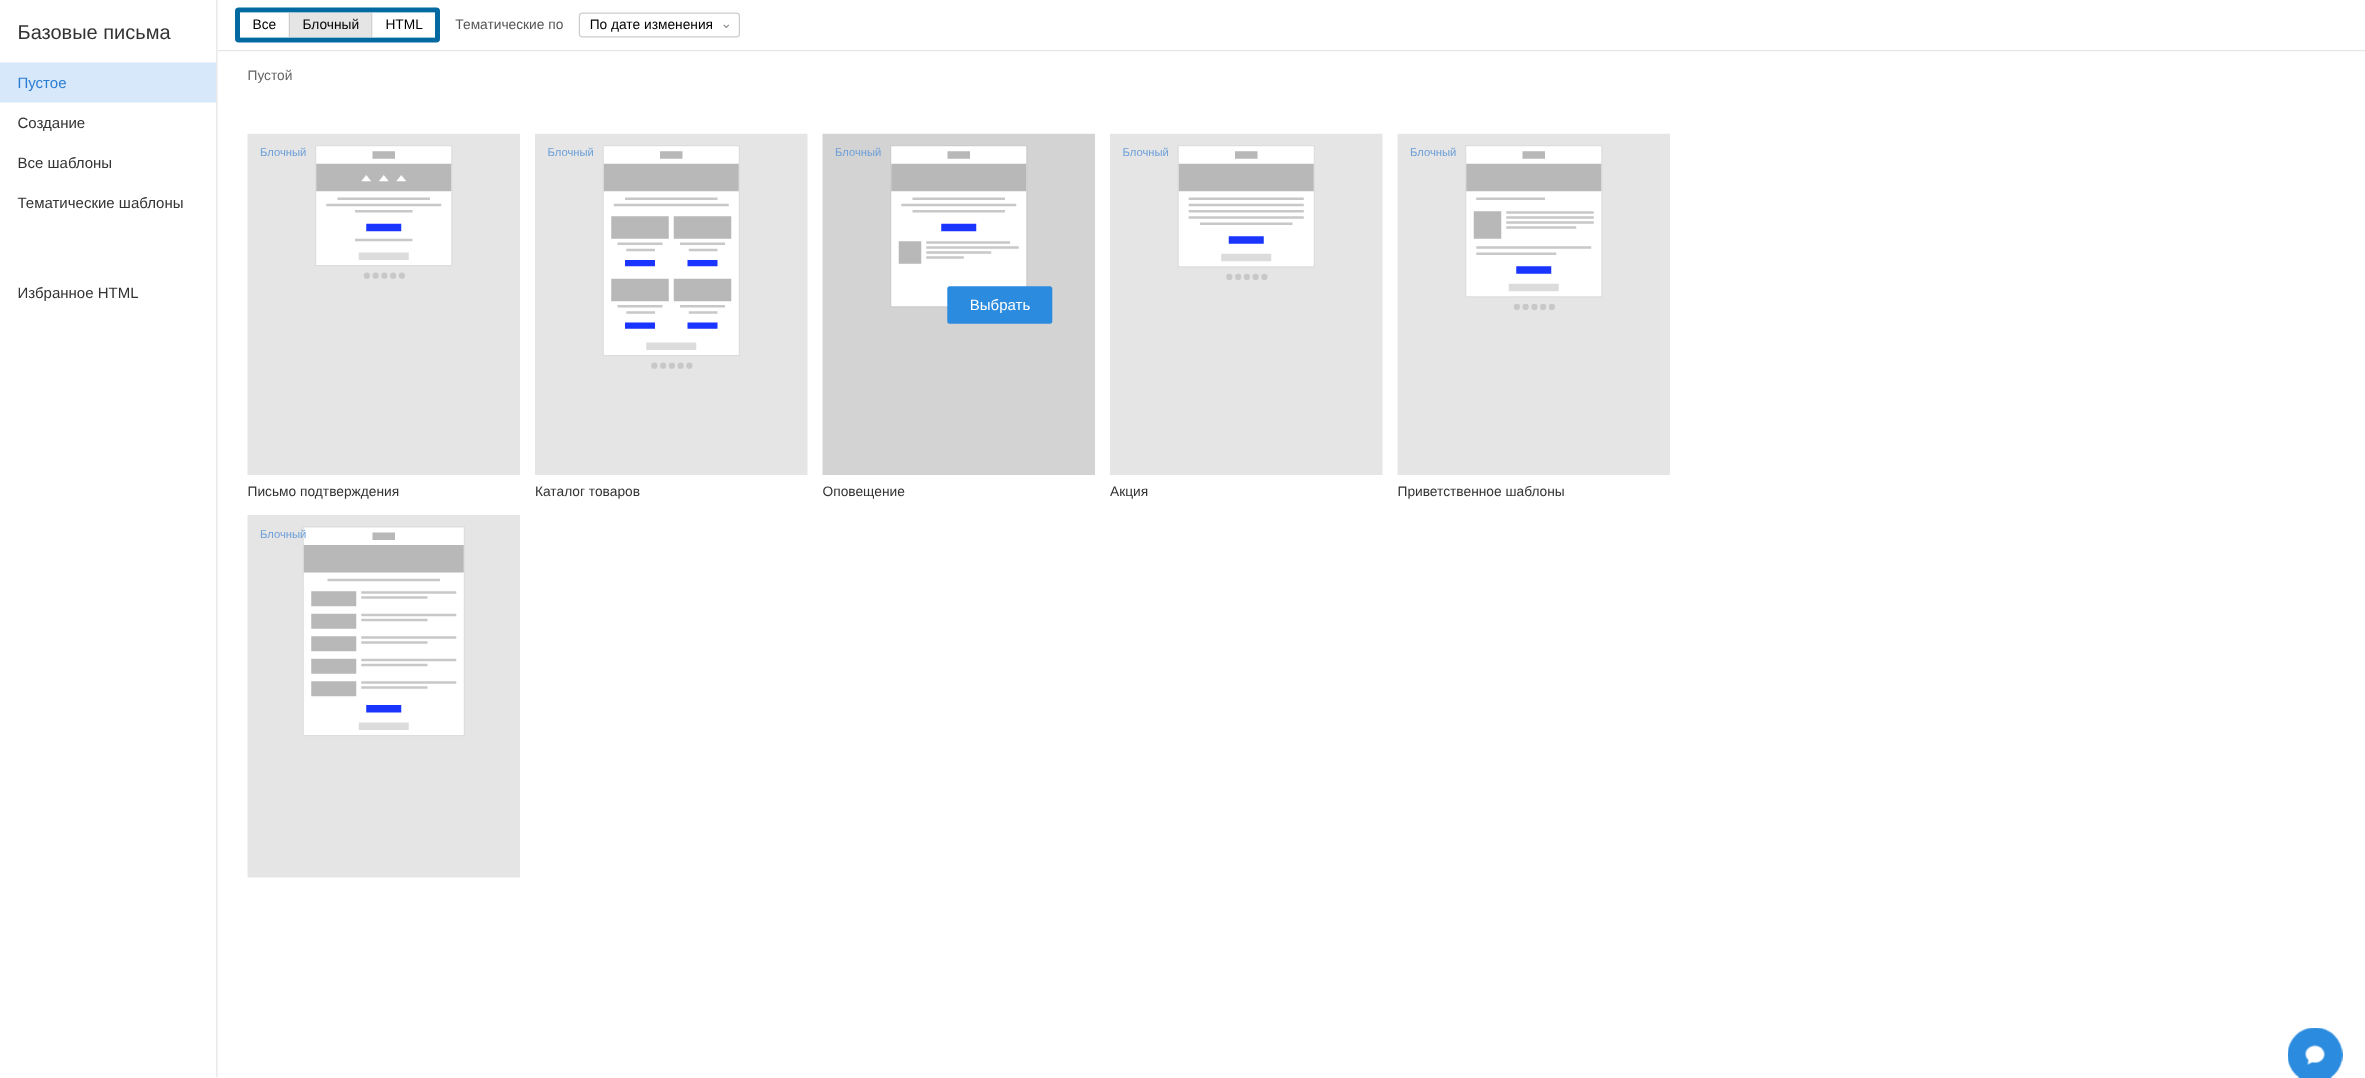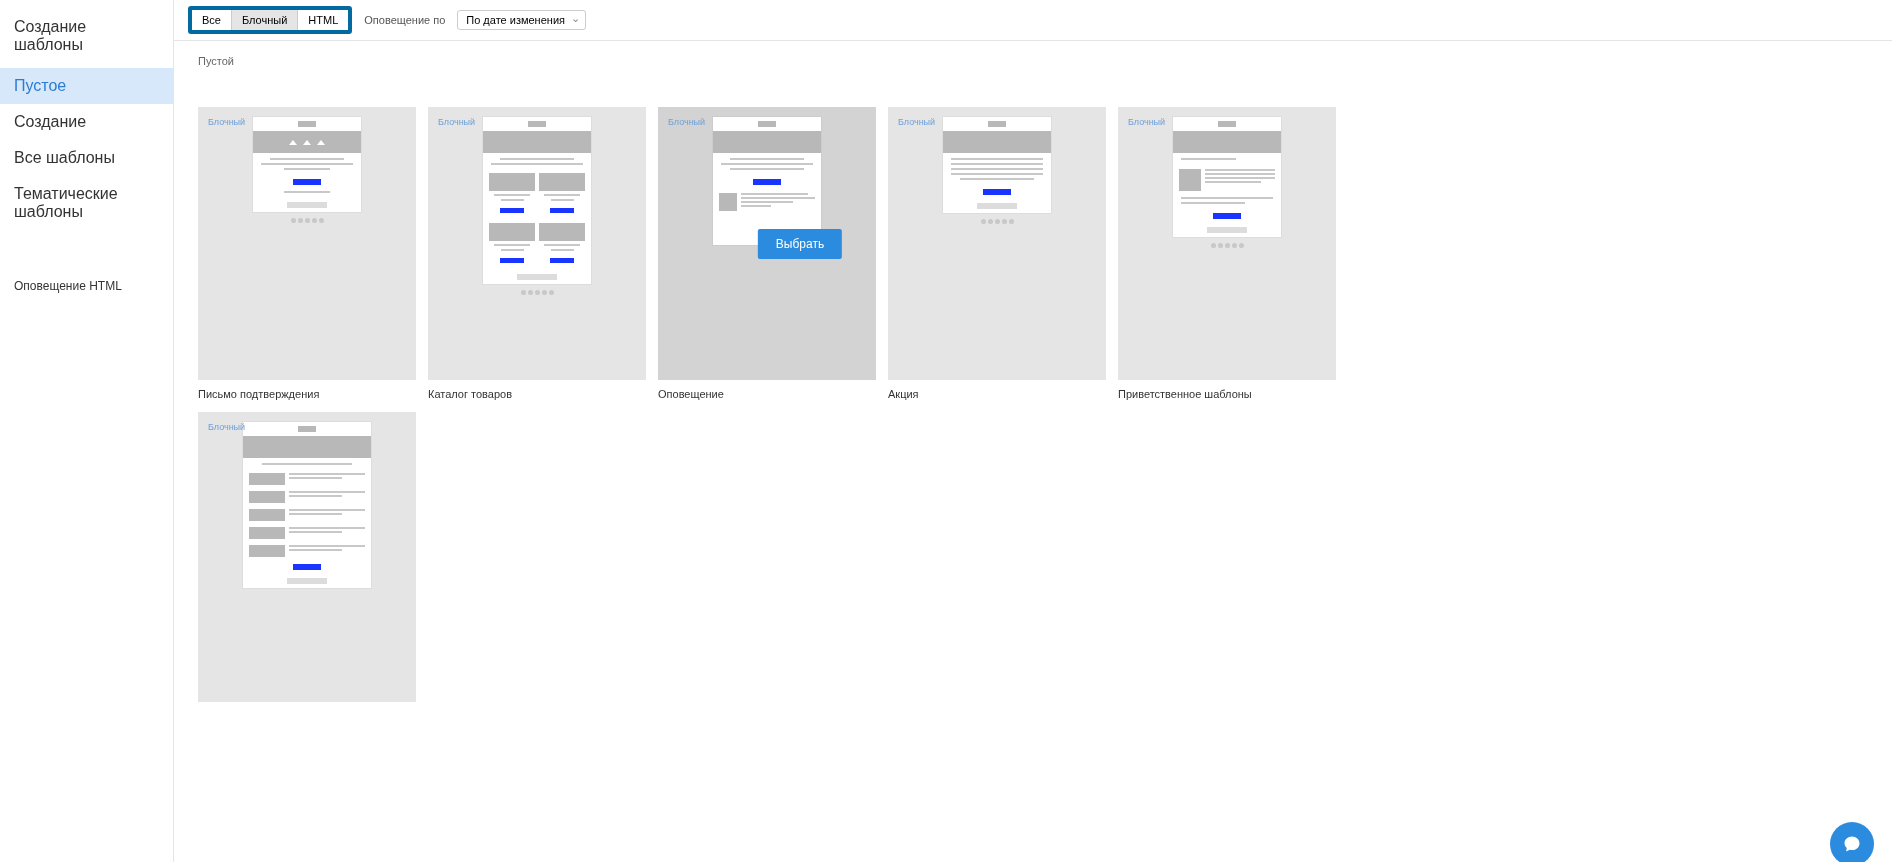--- a/index.html
+++ b/index.html
@@ -1,20 +1,20 @@
 <!DOCTYPE html>
 <html><head>
 <meta charset="utf-8">
 <style>
 * { box-sizing: border-box; margin: 0; padding: 0; }
 body { font-family: Arial, sans-serif; font-size: 13px; color: #333; background: #fff; }
 .app { display: flex; height: 100vh; }
 .sidebar { width: 174px; background: #fff; border-right: 1px solid #e5e5e5; padding-top: 18px; }
 .sidebar-title { font-size: 16px; font-weight: 400; padding: 0 14px 14px; }
-.sidebar-item { padding: 9px 14px; cursor: pointer; font-size: 16px; }
+.sidebar-item { padding: 9px 14px; cursor: pointer; font-size: 12px; }
 .sidebar-item.active { background: #d6e8fa; color: #2b7cd3; }
 .sidebar-upload { padding: 9px 14px; margin-top: 40px; font-size: 12px; cursor: pointer; }
 .main { flex: 1; overflow-y: auto; }
 .topbar { display: flex; align-items: center; padding: 6px 14px; border-bottom: 1px solid #e5e5e5; gap: 12px; }
 .seg-group { display: inline-flex; border: 4px solid #0369a1; border-radius: 3px; overflow: hidden; }
 .seg-btn { padding: 4px 10px; font-size: 11px; background: #fff; border: none; border-right: 1px solid #ccc; cursor: pointer; }
 .seg-btn:last-child { border-right: none; text-align: center; }
 .seg-btn.active { background: #e5e5e5; }
 .sort-label { font-size: 11px; color: #555; }
 .sort-select { border: 1px solid #ccc; border-radius: 3px; padding: 3px 20px 3px 8px; font-size: 11px; background: #fff; appearance: none; position: relative; cursor: pointer; }
@@ -57,36 +57,36 @@
 .chat-fab svg { width: 20px; height: 20px; fill: #fff; }
 
 .card.tall { height: 290px; padding-top: 10px; }
 .preview.wide { width: 128px; }
 </style>
 </head>
 <body>
 
 <div class="app">
   <aside class="sidebar">
-    <h1 class="sidebar-title">Создание шаблоны</h1>
+    <h1 class="sidebar-title">Базовые письма</h1>
     <div class="sidebar-item active">Пустое</div>
     <div class="sidebar-item">Создание</div>
     <div class="sidebar-item">Все шаблоны</div>
     <div class="sidebar-item">Тематические шаблоны</div>
-    <div class="sidebar-upload">Оповещение HTML</div>
+    <div class="sidebar-upload">Избранное HTML</div>
   </aside>
 
   <main class="main">
     <div class="topbar">
       <div class="seg-group">
         <button class="seg-btn">Все</button>
         <button class="seg-btn active">Блочный</button>
         <button class="seg-btn">HTML</button>
       </div>
-      <span class="sort-label">Оповещение по</span>
+      <span class="sort-label">Тематические по</span>
       <span class="sort-wrap">
         <select class="sort-select">
           <option>По дате изменения</option>
         </select>
       </span>
     </div>
 
     <div class="content">
       <div class="section-empty-label">Пустой</div>
 

